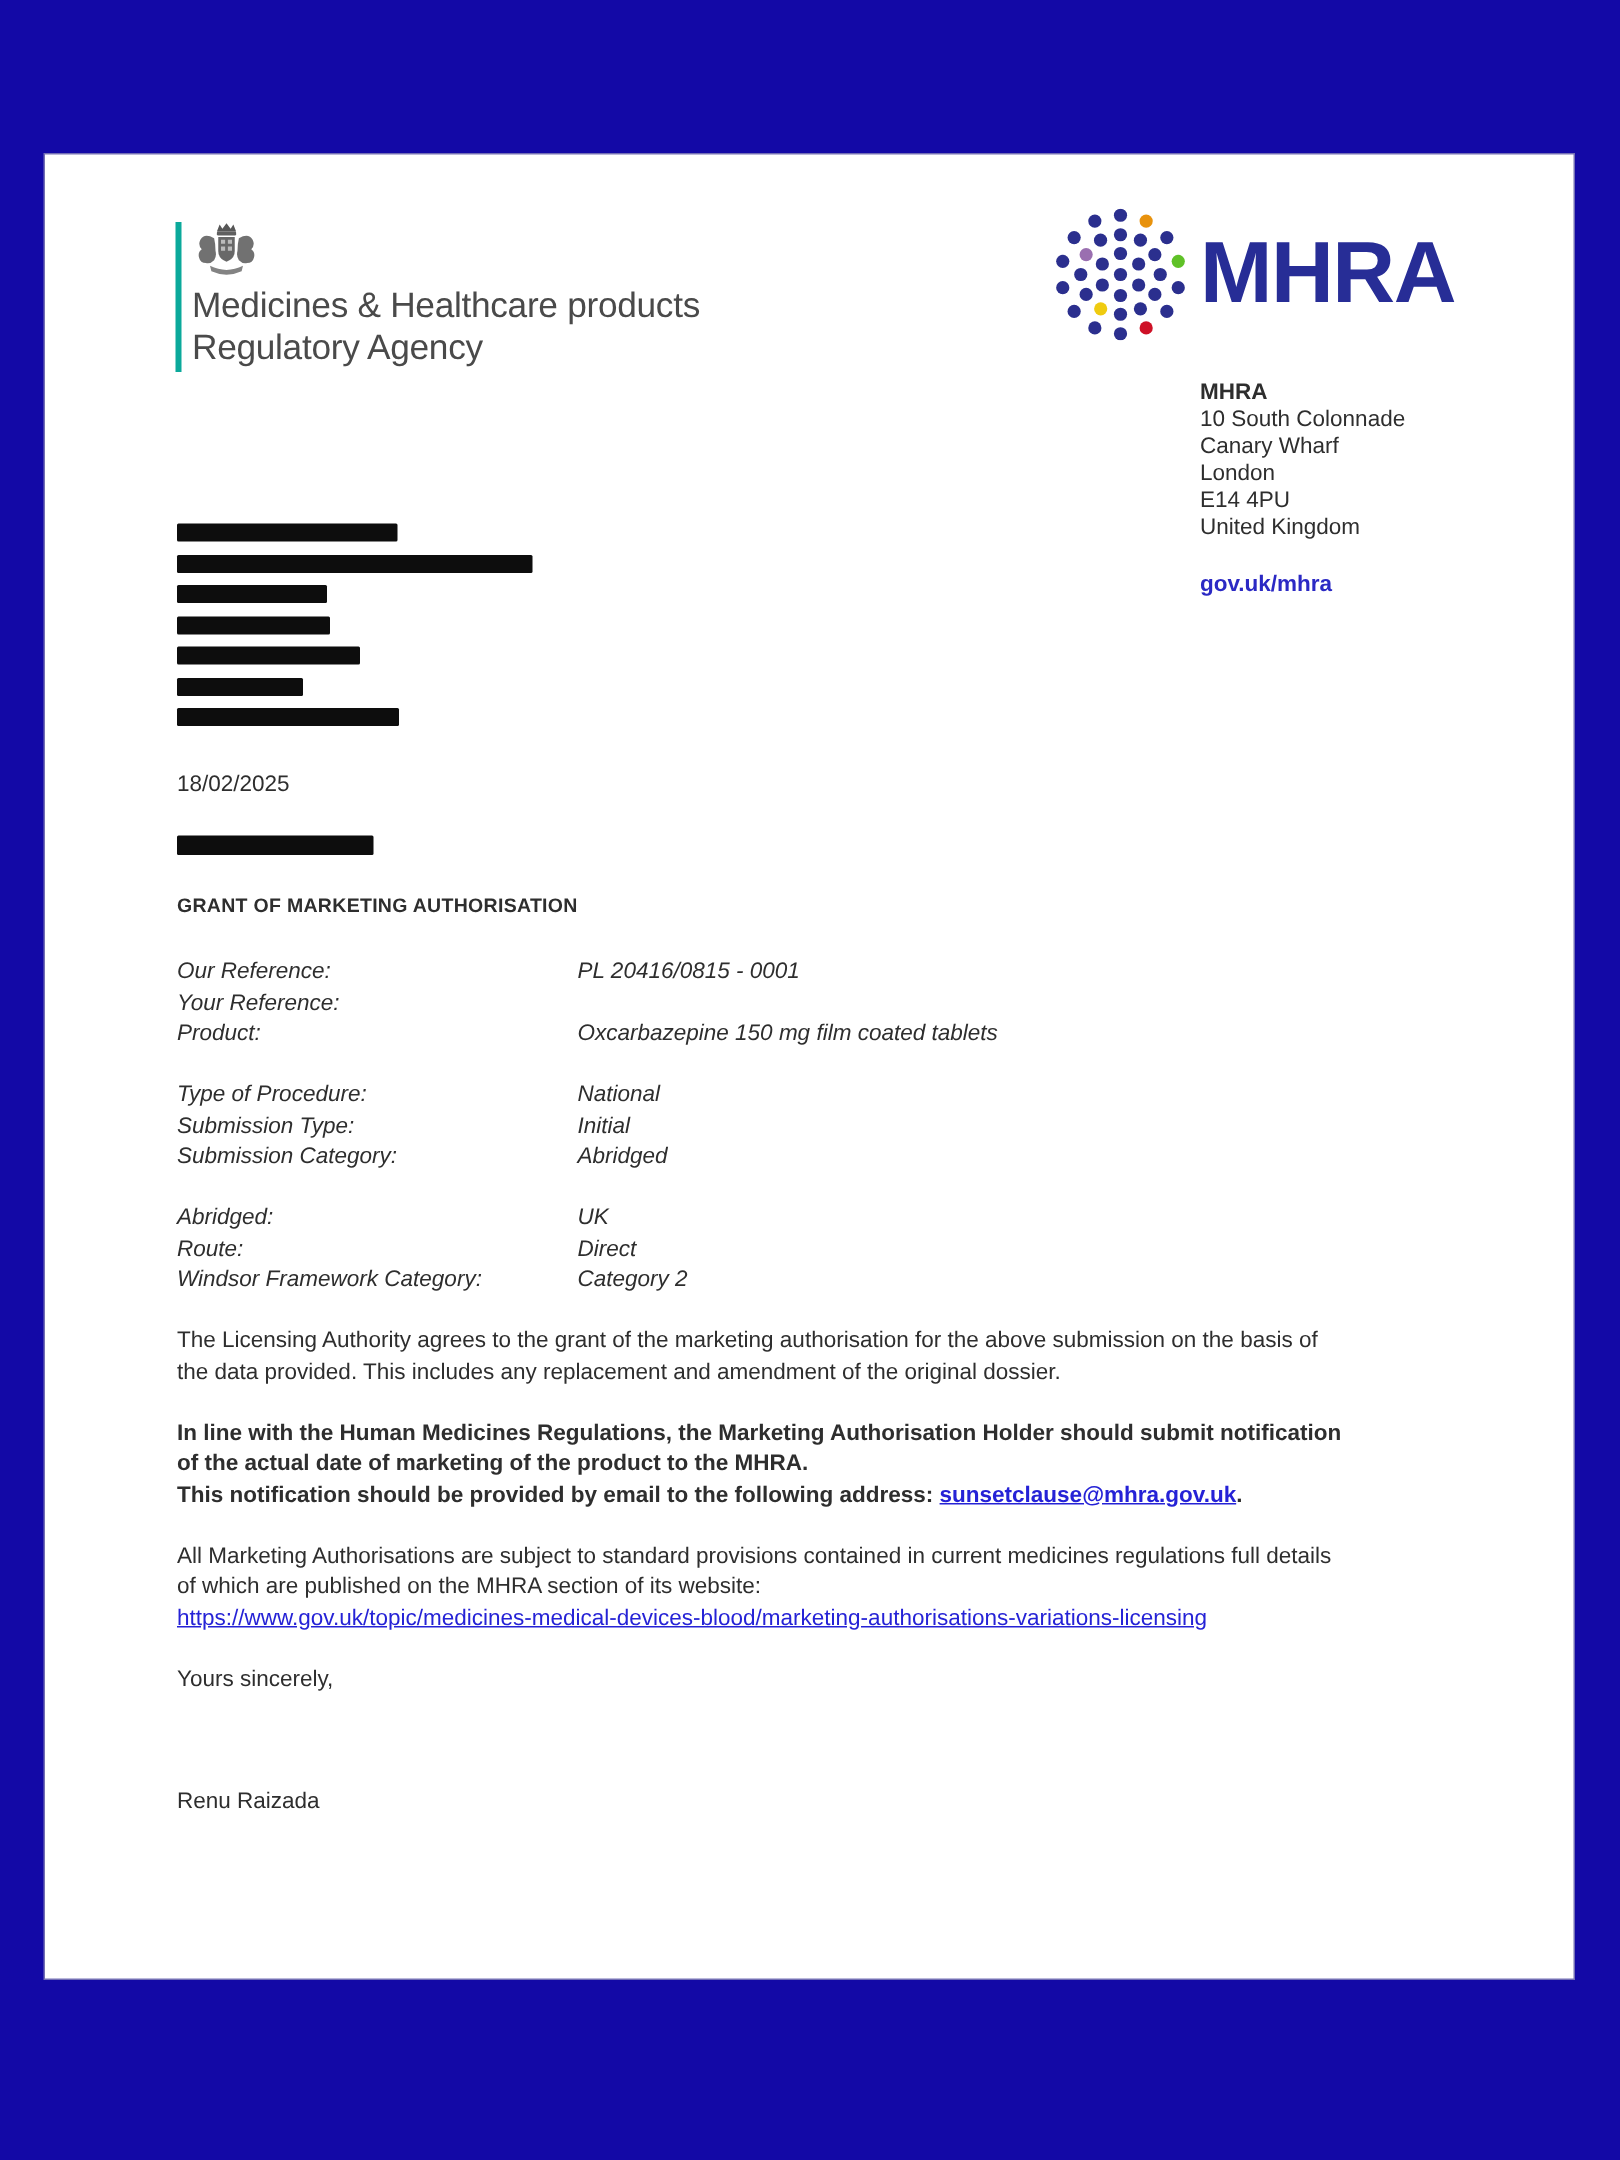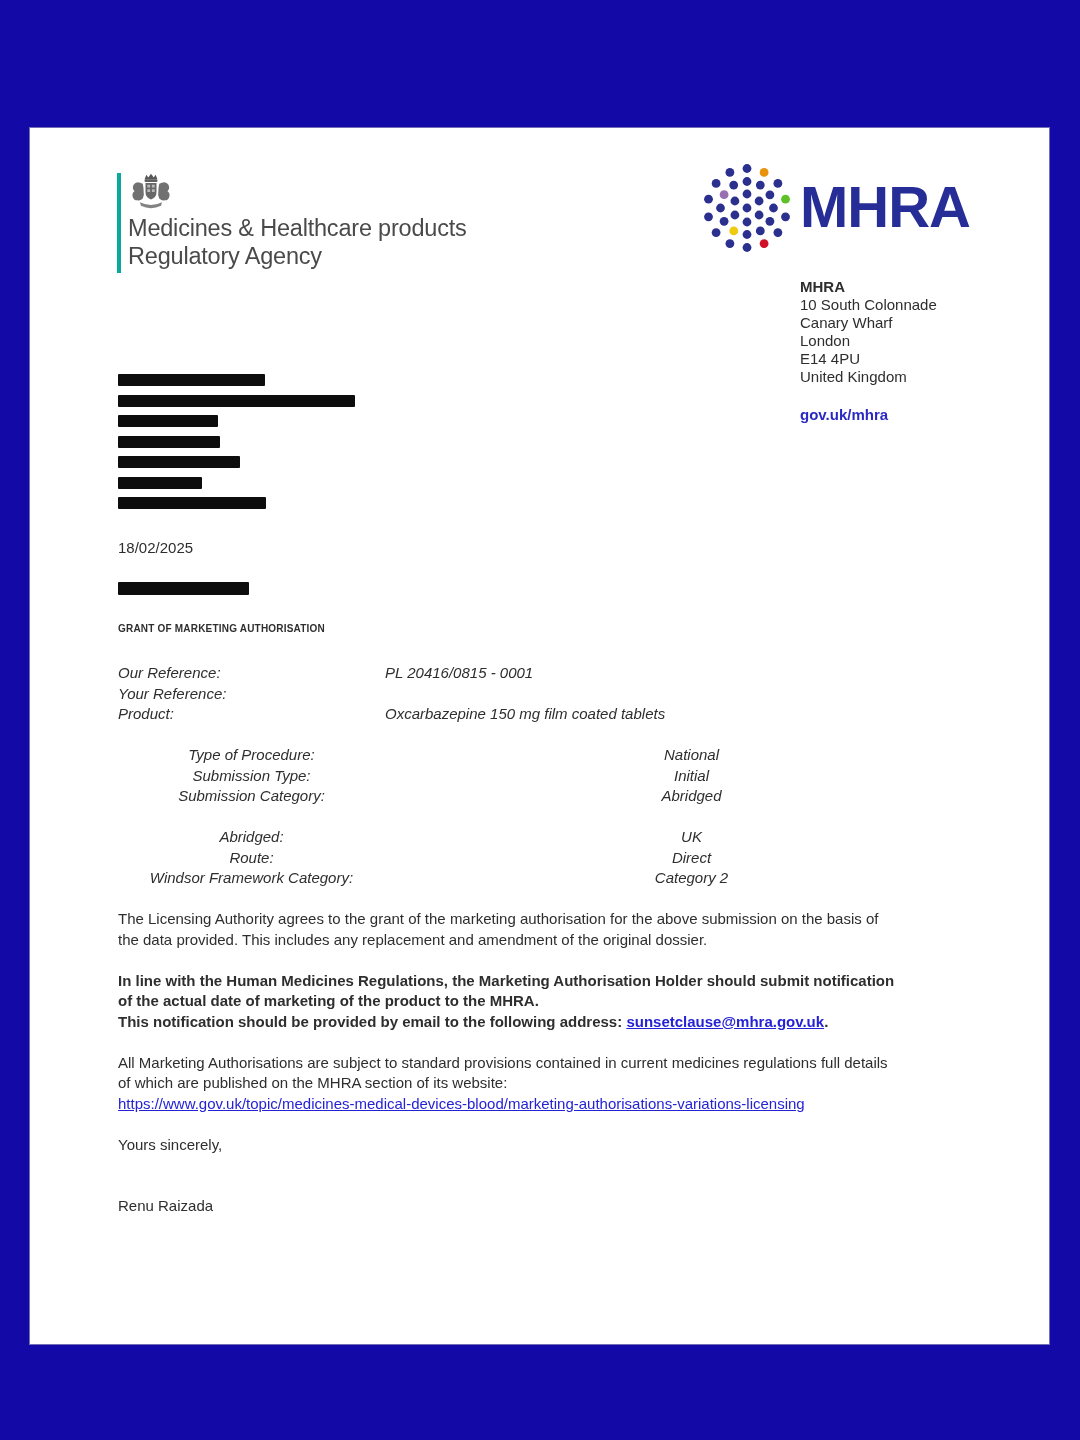--- a/index.html
+++ b/index.html
@@ -17,21 +17,21 @@
   *{margin:0;padding:0;box-sizing:border-box;}
   html,body{width:1080px;height:1440px;}
   body{
     background:var(--background);
     font-family:"Liberation Sans","DejaVu Sans",sans-serif;
     position:relative;
     overflow:hidden;
   }
   .page{
     position:absolute;
-    left:30px;top:128px;
+    left:30px;top:103px;
     width:1019px;height:1216px;
     background:var(--paper);
     box-shadow:0 0 0 1px rgba(180,180,190,.6);
   }
   
   .gov-logo{position:absolute;left:87px;top:43px;}
   .teal-bar{position:absolute;left:0;top:2px;width:4px;height:100px;background:var(--accent-teal);}
   .crest{position:absolute;left:10px;top:0;width:48px;height:44px;}
   .gov-logo-text{position:absolute;left:11px;top:43px;white-space:nowrap;
     font-size:23.5px;line-height:28px;color:var(--logo-gray);letter-spacing:-0.2px;}
@@ -45,29 +45,29 @@
   .addr-name{font-weight:700;}
   .gov-link{display:inline-block;margin-top:20px;font-weight:700;color:var(--govuk-link-blue);
     text-decoration:none;cursor:pointer;}
   
   .recipient{position:absolute;left:88px;top:246px;}
   .redact-bar{height:12px;background:var(--redaction-black);border-radius:1px;margin-bottom:8.5px;}
   
   .letter-body{position:absolute;left:88px;top:410px;width:880px;
     font-size:15px;line-height:20.5px;color:var(--body-text);}
   .salutation{margin-top:23px;height:13px;margin-bottom:0;}
-  .subject{margin-top:24px;font-size:10px;font-weight:700;letter-spacing:.2px;}
+  .subject{margin-top:24px;font-size:13px;font-weight:700;letter-spacing:.2px;}
   .ref-group{margin-top:24px;}
-  .ref-group + .ref-group{margin-top:20.5px;text-align:center;}
+  .ref-group + .ref-group{margin-top:20.5px;}
   .ref-row{display:grid;grid-template-columns:267px 1fr;font-style:italic;}
   .para{margin-top:20.5px;white-space:pre-line;}
   .para.bold{font-weight:700;}
   .body-link{color:var(--link-blue);text-decoration:underline;cursor:pointer;}
   .para.bold .body-link{font-weight:700;}
-  .signature{margin-top:41px;}
+  .signature{margin-top:61px;}
 </style>
 </head>
 <body>
 
 <div class="page">
 
   <div class="gov-logo">
     <div class="teal-bar"></div>
     <div class="crest">
       <svg viewBox="0 0 52 48" width="48" height="44">

